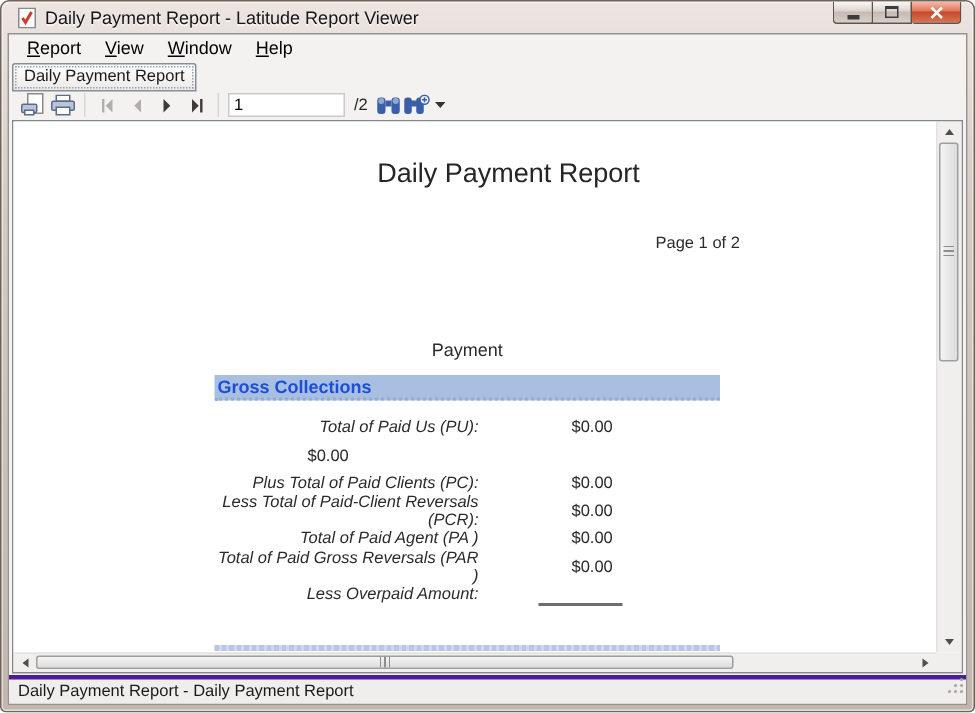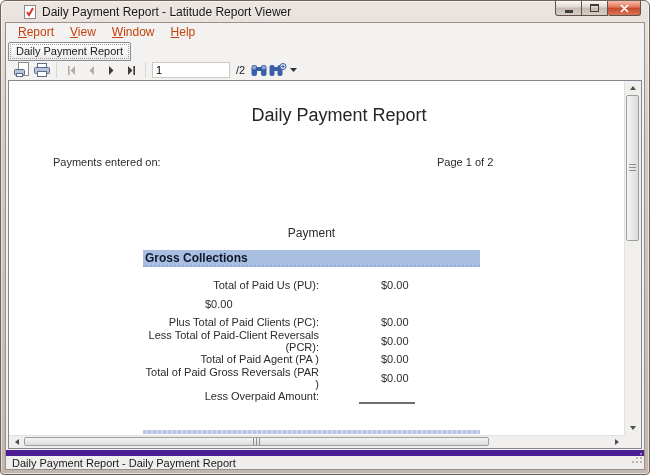--- a/index.html
+++ b/index.html
@@ -4,42 +4,42 @@
 <style>
   * { margin:0; padding:0; box-sizing:border-box; }
   html,body { width:650px; height:475px; font-family:"Liberation Sans", sans-serif; background:#fff; }
 
   .window{ position:relative; width:650px; height:475px;
     background:linear-gradient(#ece5e1,#d4c9c3 30%,#c2b6af);
     border:1px solid #70635a; border-radius:6px 6px 4px 4px;
     box-shadow: inset 0 0 0 1px rgba(255,255,255,.55); overflow:hidden; }
 
   
-  .titlebar{ position:absolute; left:16px; top:0; right:0; height:21px;
+  .titlebar{ position:absolute; left:4px; top:0; right:0; height:21px;
     display:flex; align-items:center; padding:0 6px; gap:5px; }
   .titlebar .title{ font-size:12px; color:#141414; text-shadow:0 1px 0 rgba(255,255,255,.65);
     white-space:nowrap; }
   .win-buttons{ position:absolute; top:0; right:8px; display:flex; }
   .win-btn{ height:15px; border:1px solid #5f544c; border-top:none; display:flex;
     align-items:center; justify-content:center; cursor:default; }
   .win-btn.min{ width:27px; border-radius:0 0 0 3px;
     background:linear-gradient(#fbf9f8,#ddd4ce 45%,#c6bab3 50%,#d8cfc9); }
   .win-btn.max{ width:26px; border-left:none;
     background:linear-gradient(#fbf9f8,#ddd4ce 45%,#c6bab3 50%,#d8cfc9); }
   .win-btn.close{ width:33px; border-left:none; border-radius:0 0 3px 2px;
     background:linear-gradient(#f6bcab,#e0765a 45%,#c54a2c 50%,#d97454); }
   .glyph-min{ width:8px; height:3px; background:#3c3c3c; margin-top:6px; }
   .glyph-max{ width:9px; height:8px; border:1px solid #3c3c3c; border-top:2px solid #3c3c3c; background:transparent; }
 
   
   .app{ position:absolute; left:4px; top:21px; right:4px; bottom:4px;
     background:#f4f2f1; border:1px solid #96918d; }
 
   .menubar{ height:18px; display:flex; align-items:center; padding-left:4px; }
-  .menu-item{ font-size:12px; color:#c2410c; padding:1px 8px 2px; cursor:default; }
+  .menu-item{ font-size:12px; color:#000000; padding:1px 8px 2px; cursor:default; }
   .menu-item span{ display:block; }
   .menu-item span::first-letter{ text-decoration:underline; }
 
   .tabstrip{ height:18px; padding-left:2px; position:relative; }
   .tab{ display:inline-block; font-size:11px; color:#1a1a1a; padding:2px 7px 3px;
     background:linear-gradient(#ffffff,#eceae8); border:1px solid #8a8d94;
     border-radius:2px 2px 0 0; outline:1px dotted #9aa0a8; outline-offset:-3px; }
 
   .toolbar{ height:22px; display:flex; align-items:center; padding-left:6px; }
   .tool-btn{ height:19px; min-width:20px; display:flex; align-items:center;
@@ -58,25 +58,25 @@
 
   .report-title{ position:absolute; left:130px; top:24px; width:400px;
     text-align:center; font-size:18px; color:#252525; }
   .payments-label{ position:absolute; left:44px; top:75px; font-size:11px; }
   .page-indicator{ position:absolute; left:428px; top:75px; font-size:11px; }
   .summary-heading{ position:absolute; left:130px; top:145px; width:345px;
     text-align:center; font-size:12px; }
 
   .section-band{ position:absolute; left:134px; top:169px; width:337px; height:17px;
     border-bottom:2px dotted #93abd6; padding:1px 0 0 2px;
-    font-size:12px; font-weight:bold; color:#0f172a; }
+    font-size:12px; font-weight:bold; color:#1d4ed8; }
 
   .rows{ position:absolute; left:134px; top:195px; width:340px; }
   .prow{ display:flex; height:18.5px; align-items:center; }
-  .prow .lbl{ width:176px; text-align:right; font-size:11px; color:#2b2b2b; }
+  .prow .lbl{ width:176px; text-align:right; font-size:11px; color:#2b2b2b;font-style:italic; }
   .prow .val{ margin-left:62px; width:70px; text-align:left; font-size:11px; color:#2b2b2b; }
 
   .amount-underline{ position:absolute; left:350px; top:321px; width:56px;
     border-top:2px solid #6e6e6e; }
   .next-band{ position:absolute; left:134px; top:349px; width:337px; height:4px;
     background:repeating-linear-gradient(90deg,#b6c6e4 0 3px,#cdd8ee 3px 5px); }
 
   
   .vscroll{ position:absolute; right:0; top:0; bottom:13px; width:17px;
     background:#f1efee; border-left:1px solid #e4e1df; }
@@ -99,21 +99,21 @@
   .vthumb .grip{ width:7px; height:8px;
     background:repeating-linear-gradient(#8e8e8e 0 1px,transparent 1px 3px); }
   .hthumb{ position:absolute; top:1px; bottom:2px; left:15px; width:465px;
     background:linear-gradient(#f4f4f4,#dcdcdc); border:1px solid #9e9e9e; border-radius:2px;
     display:flex; align-items:center; justify-content:center; }
   .hthumb .grip{ width:8px; height:7px;
     background:repeating-linear-gradient(90deg,#8e8e8e 0 1px,transparent 1px 3px); }
 
   
   .statusbar{ position:absolute; left:0; right:0; bottom:0; height:19px;
-    background:#f0eeec; border-top:6px solid #4c1d95; display:flex;
+    background:#f0eeec; border-top:3px solid #4c1d95; display:flex;
     align-items:center; padding:0 6px; }
   .status-text{ font-size:11px; color:#1a1a1a; }
   .resize-grip{ position:absolute; right:1px; bottom:1px; }
 </style>
 </head>
 <body>
 
 <div class="window">
 
   <div class="titlebar">
@@ -240,21 +240,20 @@
           <svg width="7" height="4" viewBox="0 0 7 4">
               <path d="M0 0 L7 0 L3.5 4 Z" fill="#333"></path>
             </svg>
         </span>
       </button>
     </div>
 
     <div class="viewer">
       <div class="report-canvas">
         <div class="report-title">Daily Payment Report</div>
-        <div class="payments-label">Payments entered on:</div>
         <div class="page-indicator">Page 1 of 2</div>
         <div class="summary-heading">Payment</div>
         <div class="section-band" style="background:#a9bfe2;">Gross Collections</div>
 
         <div class="rows">
           <div class="prow">
             <span class="lbl">Total of Paid Us (PU):</span>
             <span class="val">$0.00</span>
           </div>
           <div class="prow">

